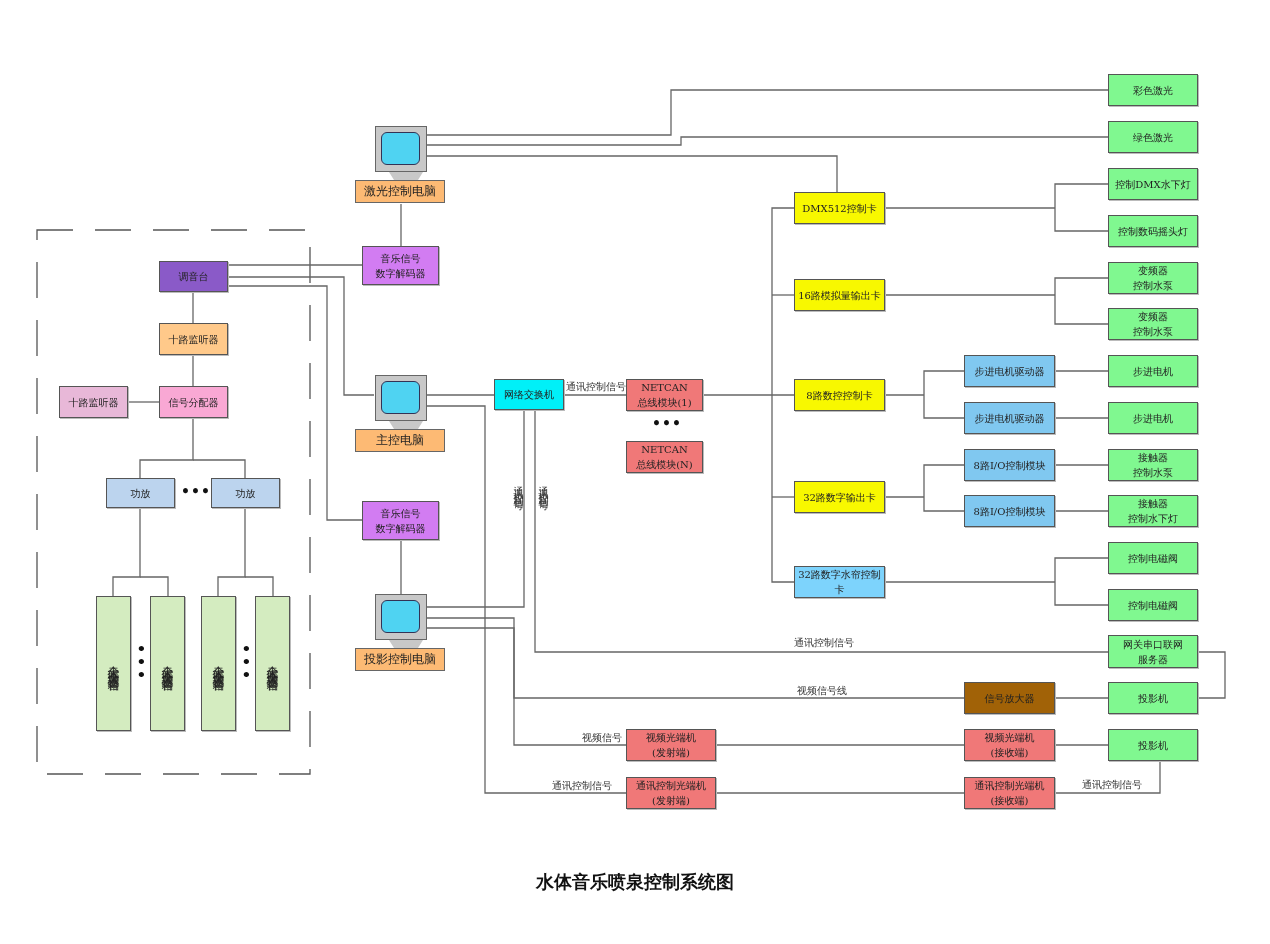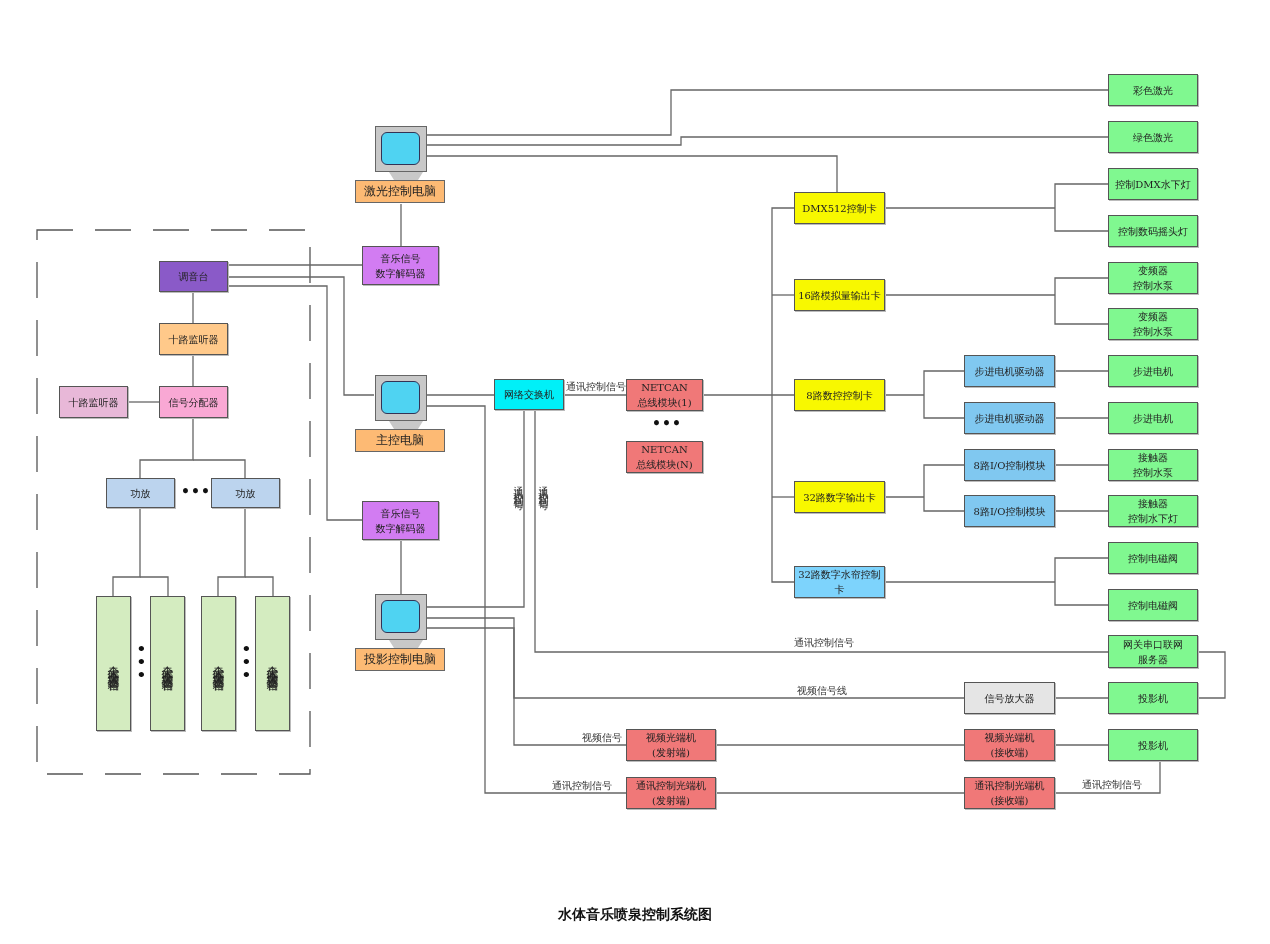--- a/index.html
+++ b/index.html
@@ -9,21 +9,21 @@
   .vert{writing-mode:vertical-rl;text-orientation:upright;letter-spacing:2px;font-size:12px;line-height:14px;}
   .lbl{position:absolute;font-size:10px;color:#333;white-space:nowrap;}
   .vlbl{position:absolute;font-size:10px;color:#333;writing-mode:vertical-rl;text-orientation:upright;letter-spacing:3px;}
   .dots{position:absolute;font-size:14px;color:#111;letter-spacing:1px;font-weight:bold;}
   .vdots{position:absolute;font-size:14px;color:#111;writing-mode:vertical-rl;font-weight:bold;letter-spacing:4px;}
   .pc{position:absolute;}
   .pc .mon{position:absolute;left:20px;top:0;width:52px;height:46px;background:#c8c8c8;border:1.5px solid #666;box-sizing:border-box;}
   .pc .scr{position:absolute;left:5px;top:5px;width:39px;height:33px;background:#4fd3f2;border:1.5px solid #335;border-radius:6px;box-sizing:border-box;}
   .pc .neck{position:absolute;left:34px;top:46px;width:24px;height:0;border-left:5px solid transparent;border-right:5px solid transparent;border-top:8px solid #c8c8c8;}
   .pc .base{position:absolute;left:0;top:54px;width:90px;height:23px;background:#fdba74;border:1.5px solid #666;box-sizing:border-box;display:flex;align-items:center;justify-content:center;font-size:12px;color:#222;}
-  #title{position:absolute;left:0;width:1270px;top:870px;text-align:center;font-family:"DejaVu Sans","Liberation Sans",sans-serif;font-weight:bold;font-size:14px;color:#111;margin-top:36px;}
+  #title{position:absolute;left:0;width:1270px;top:870px;text-align:center;font-family:"DejaVu Sans","Liberation Sans",sans-serif;font-weight:bold;font-size:18px;color:#111;}
 </style>
 </head>
 <body>
 
 <svg id="diagram" width="1270" height="944" xmlns="http://www.w3.org/2000/svg">
   <g fill="none" stroke="#666" stroke-width="1.3">
 
     <rect x="37" y="230" width="273" height="544" stroke-dasharray="36,22" stroke="#555"></rect>
 
     <polyline points="427,135 671,135 671,90 1108,90"></polyline>
@@ -165,21 +165,21 @@
 控制水泵</div>
 <div class="node" style="left:1108px;top:495px;width:90px;height:32px;background:#80f890;">接触器
 控制水下灯</div>
 <div class="node" style="left:1108px;top:542px;width:90px;height:32px;background:#80f890;">控制电磁阀</div>
 <div class="node" style="left:1108px;top:589px;width:90px;height:32px;background:#80f890;">控制电磁阀</div>
 <div class="node" style="left:1108px;top:635px;width:90px;height:33px;background:#80f890;">网关串口联网
 服务器</div>
 <div class="node" style="left:1108px;top:682px;width:90px;height:32px;background:#80f890;">投影机</div>
 <div class="node" style="left:1108px;top:729px;width:90px;height:32px;background:#80f890;">投影机</div>
 
-<div class="node" style="left:964px;top:682px;width:91px;height:32px;background:#e5e5e5;">信号放大器</div>
+<div class="node" style="left:964px;top:682px;width:91px;height:32px;background:#a16207;">信号放大器</div>
 <div class="node" style="left:626px;top:729px;width:90px;height:32px;background:#f07878;">视频光端机
 (发射端)</div>
 <div class="node" style="left:964px;top:729px;width:91px;height:32px;background:#f07878;">视频光端机
 (接收端)</div>
 <div class="node" style="left:626px;top:777px;width:90px;height:32px;background:#f07878;">通讯控制光端机
 (发射端)</div>
 <div class="node" style="left:964px;top:777px;width:91px;height:32px;background:#f07878;">通讯控制光端机
 (接收端)</div>
 
 <div class="lbl" style="left:794px;top:636px;">通讯控制信号</div>

